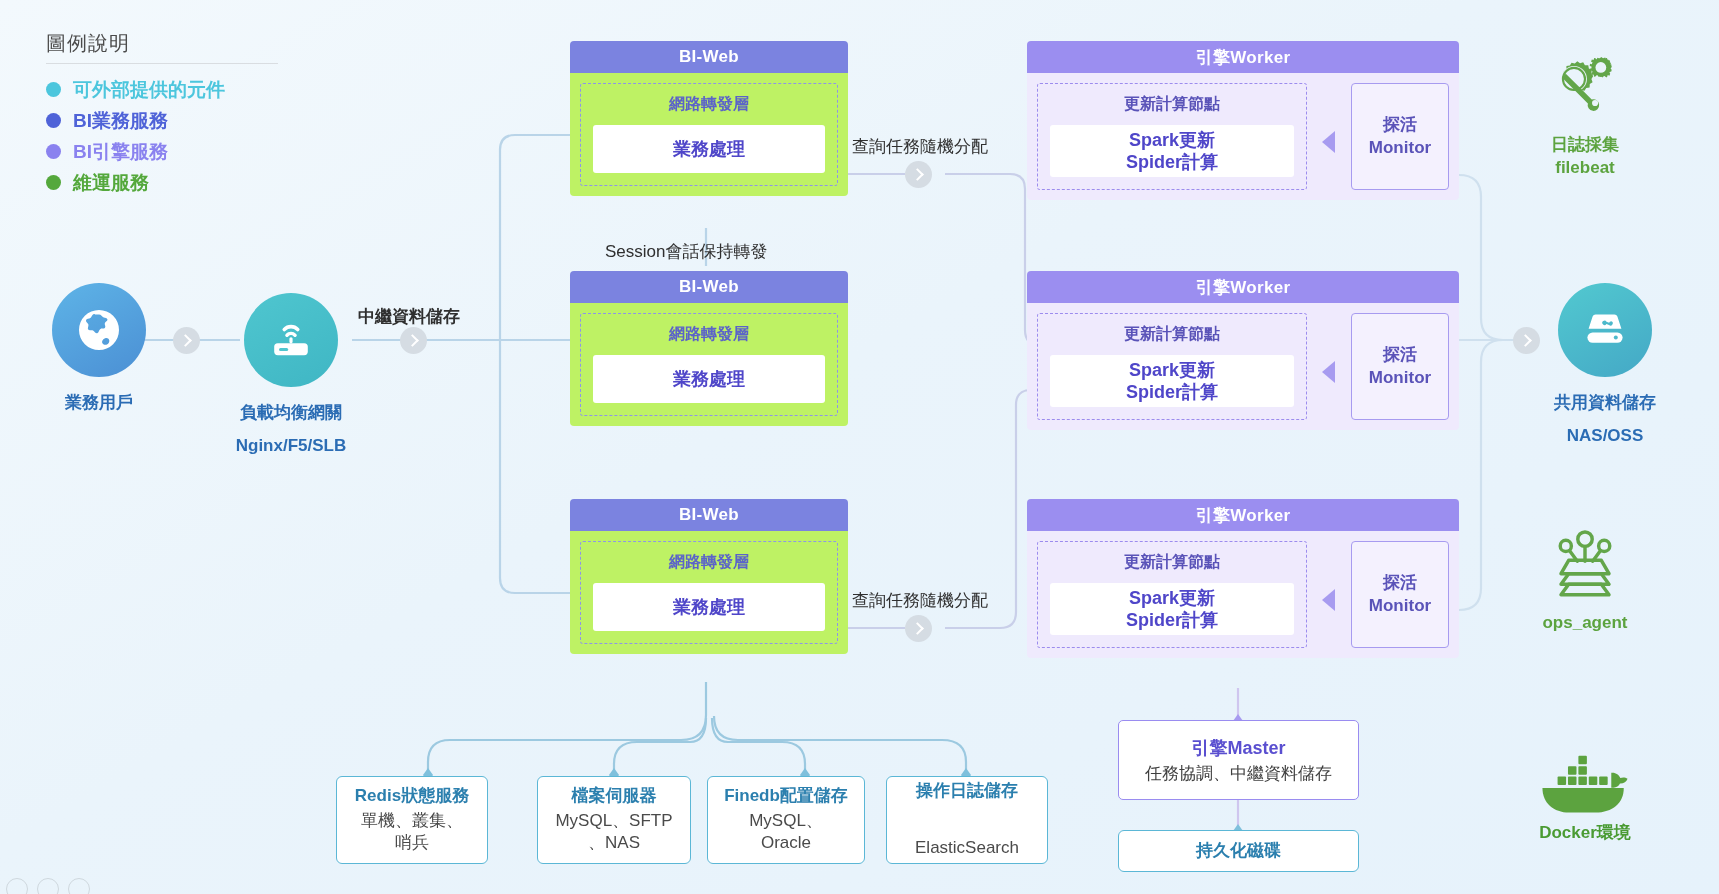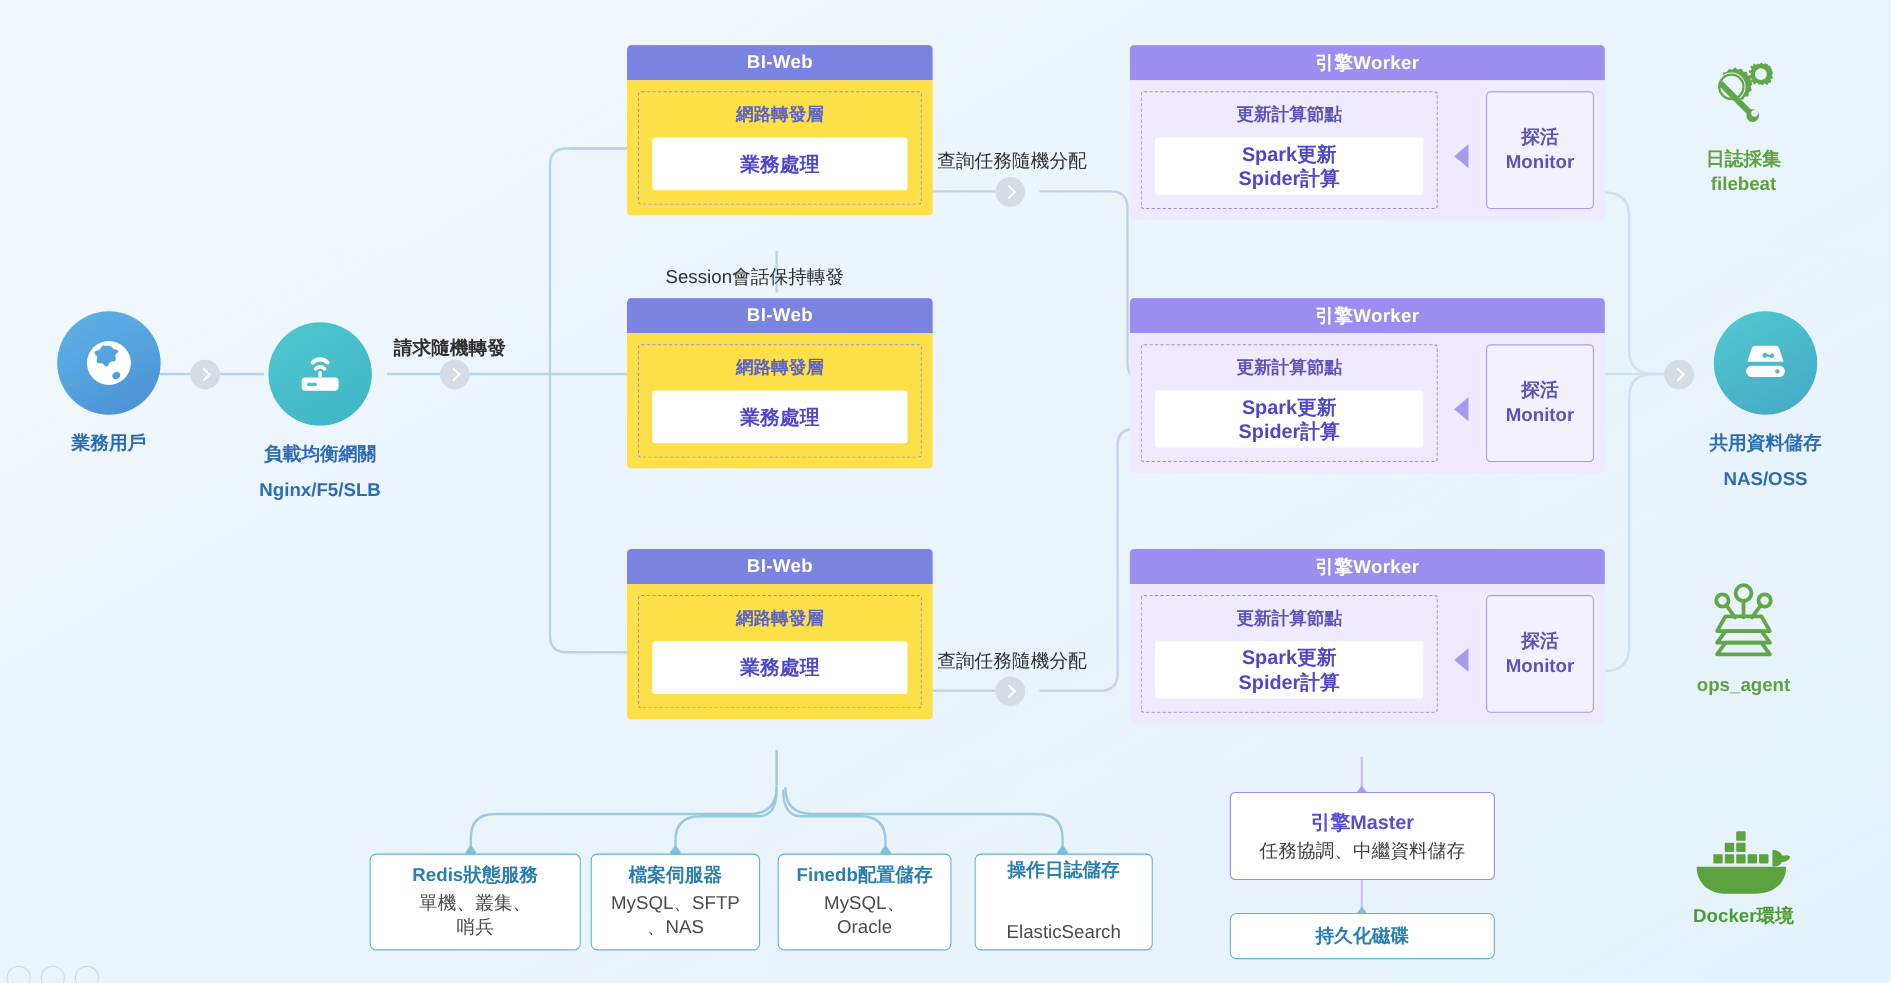--- a/index.html
+++ b/index.html
@@ -55,21 +55,21 @@
     display:flex; flex-direction:column; align-items:center;
   }
   .dashed-title { font-size:16px; font-weight:700; color:#5a53b8; margin-bottom:10px; }
   .white-card {
     background:#fff; border-radius:3px; width:100%;
     display:flex; align-items:center; justify-content:center; text-align:center;
     font-weight:700; color:#4f46c9; line-height:1.25;
   }
 
   .bi-head { background:#7b83e0; }
-  .bi-body { background:#fde047; }
+  .bi-body { background:#bef264; }
   .bi-dashed { border-color:#8e95e8; }
   .bi-dashed-title { color:#5b63c9; }
 
   .wk-head { background:#9b8ef0; }
   .wk-body { background:#efeafd; }
   .wk-dashed { border-color:#9c8cee; }
   .wk-dashed-title { color:#5a53b8; }
 
   
   .monitor {
@@ -182,20 +182,41 @@
     </g>
     <g fill="#a79bf0">
       <polygon points="1238,714 1243,721 1238,728 1233,721"></polygon>
     </g>
 
     <g fill="none" stroke="#b9d4e8" stroke-width="2.2">
       <path d="M706 228 V266"></path>
     </g>
   </svg>
 
+  <div class="legend">
+    <div class="legend-title">圖例說明</div>
+    <div class="legend-rule"></div>
+
+    <div class="legend-row">
+      <span class="legend-dot" style="background:#4cc6dd"></span>
+      <span class="legend-label" style="color:#4cc6dd">可外部提供的元件</span>
+    </div>
+    <div class="legend-row">
+      <span class="legend-dot" style="background:#4f63d8"></span>
+      <span class="legend-label" style="color:#4f63d8">BI業務服務</span>
+    </div>
+    <div class="legend-row">
+      <span class="legend-dot" style="background:#8a82ef"></span>
+      <span class="legend-label" style="color:#8a82ef">BI引擎服務</span>
+    </div>
+    <div class="legend-row">
+      <span class="legend-dot" style="background:#54a83c"></span>
+      <span class="legend-label" style="color:#54a83c">維運服務</span>
+    </div>
+  </div>
 
   <div class="circle-node" style="left:40px; top:283px;">
     <div class="circle c-user">
       <svg viewBox="0 0 24 24">
           <path d="M12 2a10 10 0 100 20 10 10 0 000-20zm0 2.2c1.1 0 1.5 1.1 2.4 1.5.7.3 1.6.1 1.8.9.2.9-1.1 1.2-1.3 2-.2.8.6 1.6.1 2.3-.5.7-1.6.2-2.3.6-.8.5-.7 1.9-1.6 2.1-.9.2-1.3-1.1-2.1-1.4-.8-.3-1.9.3-2.4-.4-.5-.7.3-1.6.1-2.5-.2-.8-1.4-1.3-1.2-2.2.2-.8 1.5-.6 2.2-1.1.7-.5.8-1.8 1.7-2 .2 0 .4-.1.6.2zM15.4 16c.7-.2 1.5.3 1.7 1 .2.8-.2 1.7-.9 2.1-.8.5-1.9.4-2.4-.3-.5-.7-.2-1.7.4-2.2.4-.3.8-.5 1.2-.6z"></path>
         </svg>
     </div>
     <div class="circle-cap">業務用戶</div>
   </div>
 
@@ -313,30 +334,30 @@
         <div class="tri-left" style="left:5px; top:48px;"></div>
       </div>
       <div class="monitor" style="position:relative; width:98px; flex:none; flex-direction:column;">
         <span>探活</span>
         <span>Monitor</span>
       </div>
     </div>
   </div>
 
   <div class="elabel bold-lead" style="left:358px; top:305px;">
-    <b>請求隨機轉發</b>
+    <b>中繼資料儲存</b>
   </div>
   <div class="elabel" style="left:605px; top:240px;">Session會話保持轉發</div>
   <div class="elabel" style="left:852px; top:135px;">查詢任務隨機分配</div>
   <div class="elabel" style="left:852px; top:589px;">查詢任務隨機分配</div>
 
   <div class="chev" style="left:905px; top:161px;"></div>
   <div class="chev" style="left:905px; top:615px;"></div>
 
-  <div class="tbox" style="left:336px; top:776px; width:192px; height:88px;">
+  <div class="tbox" style="left:336px; top:776px; width:152px; height:88px;">
     <div class="tbox-title">Redis狀態服務</div>
     <div class="tbox-sub">
       <div>單機、叢集、</div>
       <div>哨兵</div>
     </div>
   </div>
 
   <div class="tbox" style="left:537px; top:776px; width:154px; height:88px;">
     <div class="tbox-title">檔案伺服器</div>
     <div class="tbox-sub">

